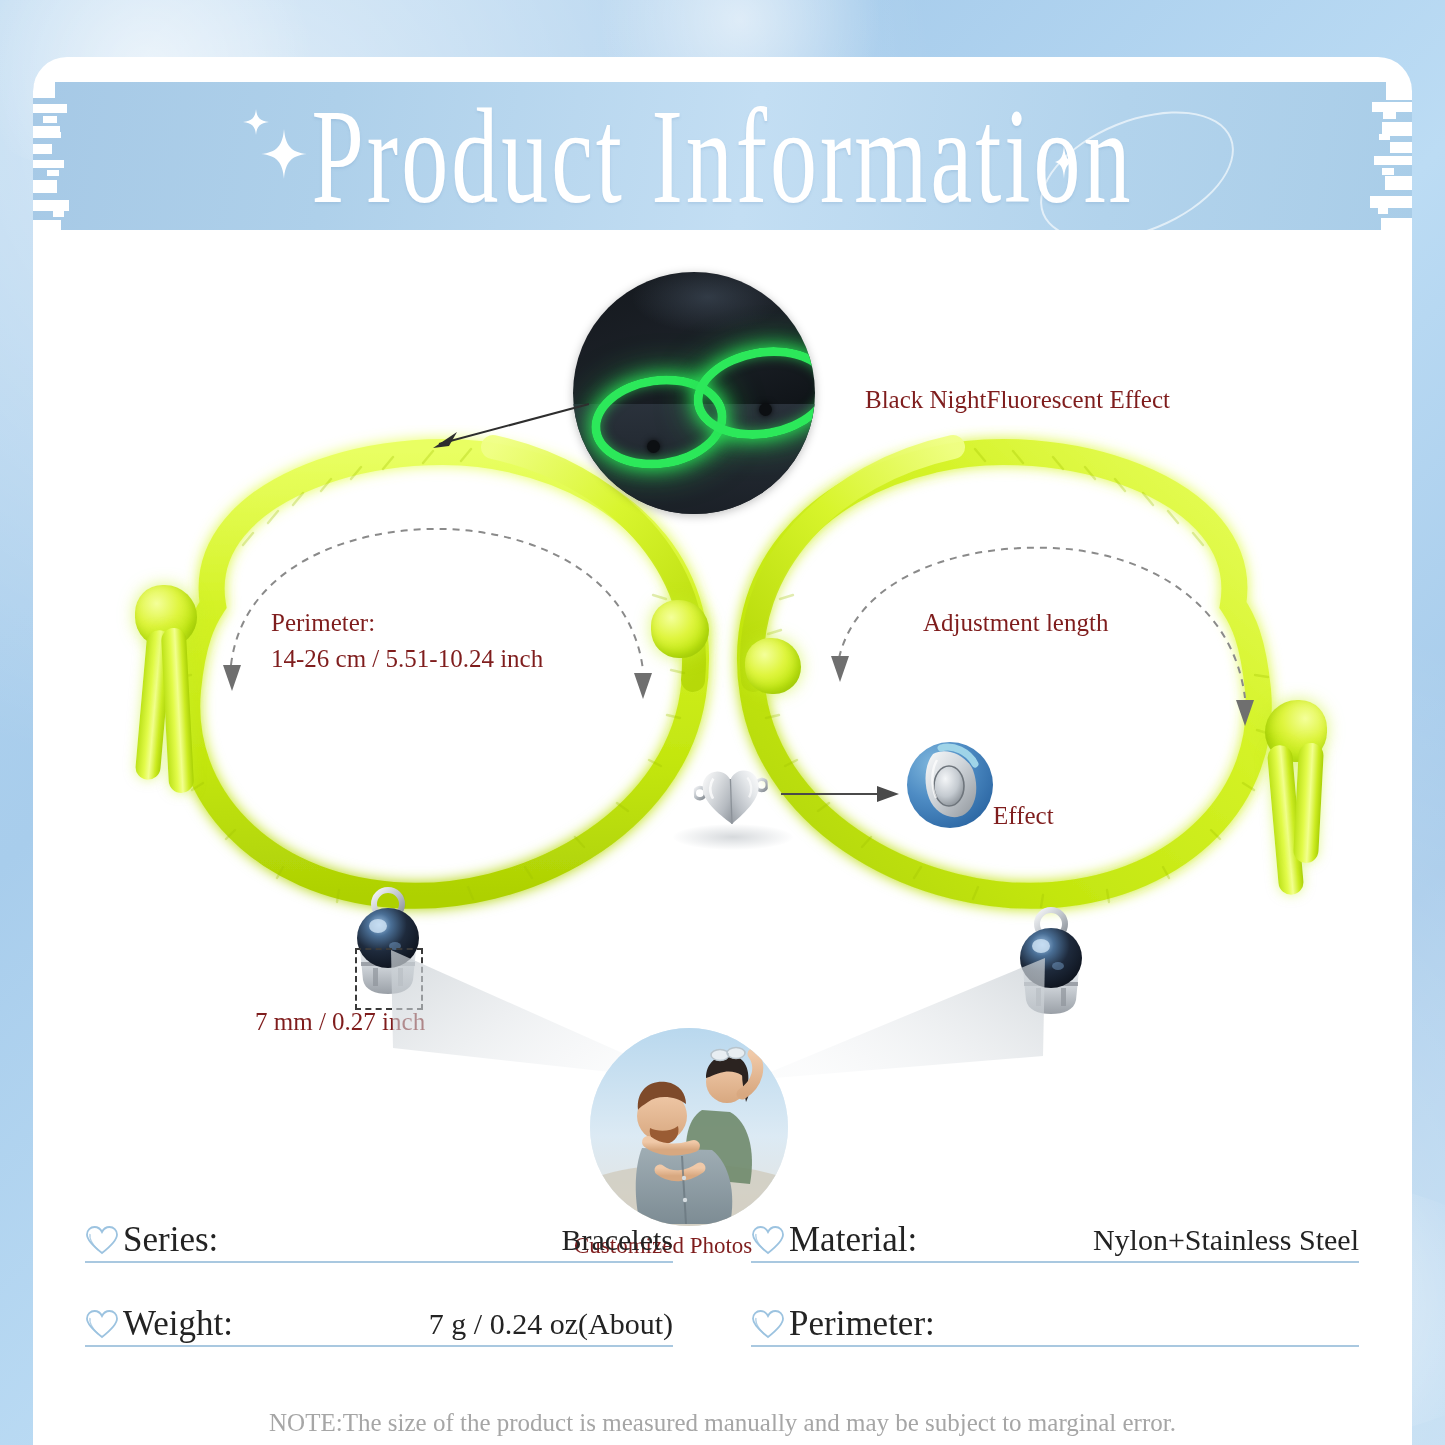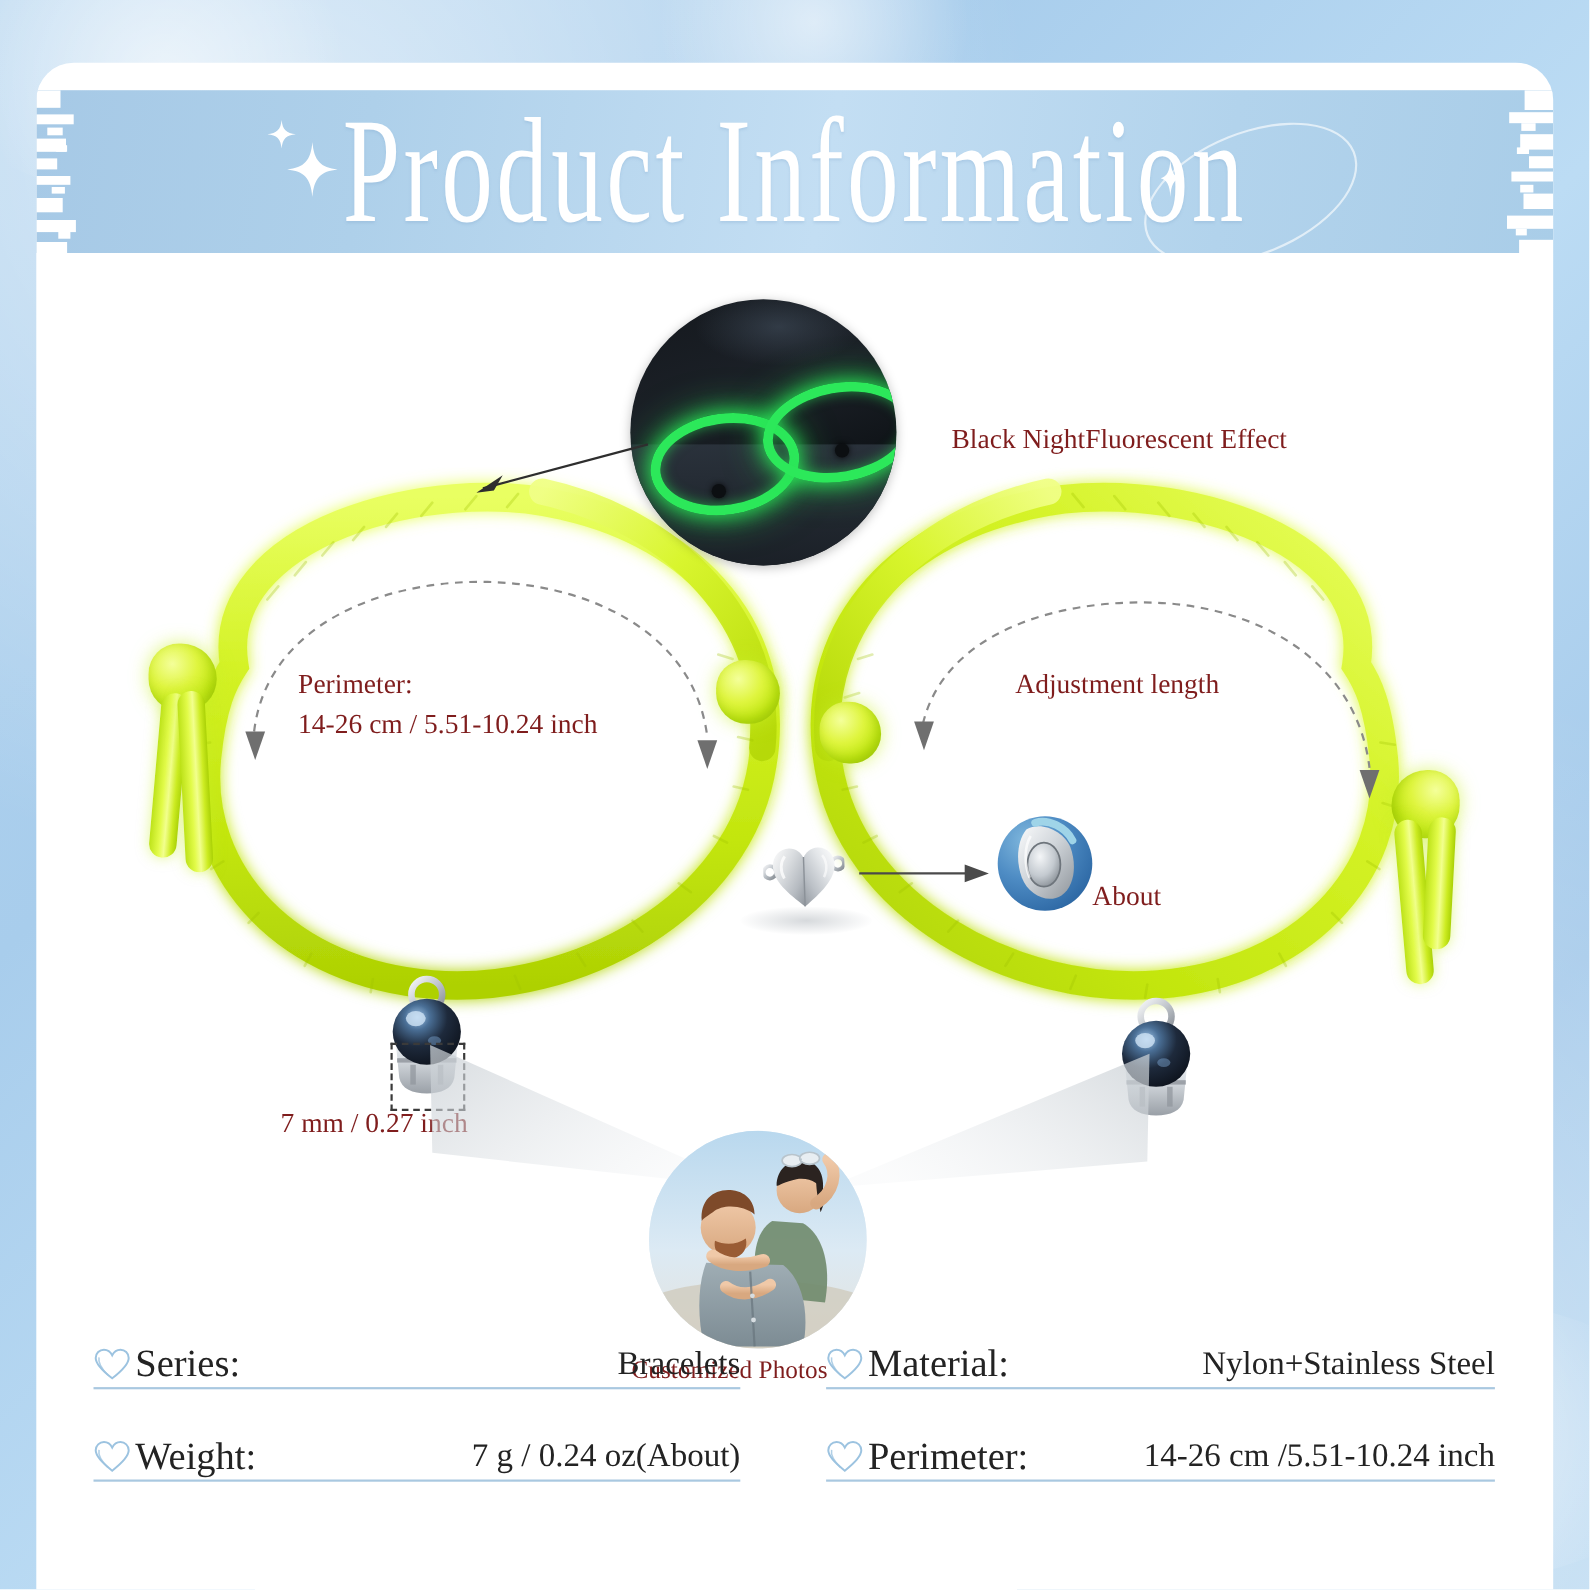--- a/index.html
+++ b/index.html
@@ -496,21 +496,21 @@
               <stop offset="55%" stop-color="#c4cad0"></stop>
               <stop offset="100%" stop-color="#7d848b"></stop>
             </radialGradient>
           </defs>
           <path d="M26 12 C 18 22, 16 40, 22 56 C 28 72, 46 80, 58 72 C 70 64, 72 44, 66 28 C 60 14, 40 4, 26 12 Z" fill="url(#magBody)"></path>
           <ellipse cx="42" cy="44" rx="15" ry="20" fill="url(#magCore)" stroke="#6e757c" stroke-width="1.6"></ellipse>
           <path d="M34 6 C 46 2, 62 10, 68 22" fill="none" stroke="#9fd4e8" stroke-width="7" stroke-linecap="round"></path>
           <path d="M30 18 C 24 28, 24 44, 29 56" fill="none" stroke="#ffffff" stroke-width="2.4" opacity="0.7"></path>
         </svg>
       </div>
-      <div class="anno" style="left:960px; top:568px;">About</div>
+      <div class="anno" style="left:960px; top:568px;">Effect</div>
 
       <div class="charm" style="left:312px; top:652px;">
         <svg width="86" height="118" viewBox="0 0 86 118">
           <defs>
             <linearGradient id="bailMetal" x1="0" y1="0" x2="1" y2="1">
               <stop offset="0%" stop-color="#f6f7f8"></stop>
               <stop offset="50%" stop-color="#c1c6cc"></stop>
               <stop offset="100%" stop-color="#878d94"></stop>
             </linearGradient>
             <linearGradient id="capMetal" x1="0" y1="0" x2="0" y2="1">
@@ -654,20 +654,20 @@
       </div>
 
       <div class="spec-row" style="left:718px; top:84px; width:608px;">
         <div class="spec-label">
           <svg class="heart-icon" width="34" height="32" viewBox="0 0 34 32">
             <path d="M17 29 C 8 22, 2 16, 2 10.5 C 2 6, 5.5 3, 9.5 3 C 13 3, 15.6 5.2, 17 8 C 18.4 5.2, 21 3, 24.5 3 C 28.5 3, 32 6, 32 10.5 C 32 16, 26 22, 17 29 Z" fill="none" stroke="#9cc3e0" stroke-width="1.8"></path>
             <path d="M13 26 C 7 20, 4 15, 5 10" fill="none" stroke="#9cc3e0" stroke-width="1.4" opacity="0.8"></path>
           </svg>
           <span>Perimeter:</span>
         </div>
-        <div class="spec-value">14-26 cm /5.51-10.24 inch</div>
       </div>
 
     </div>
 
+    <div id="note">NOTE:The size of the product is measured manually and may be subject to marginal error.</div>
 
   </div>
 </div>
 
 </body></html>

